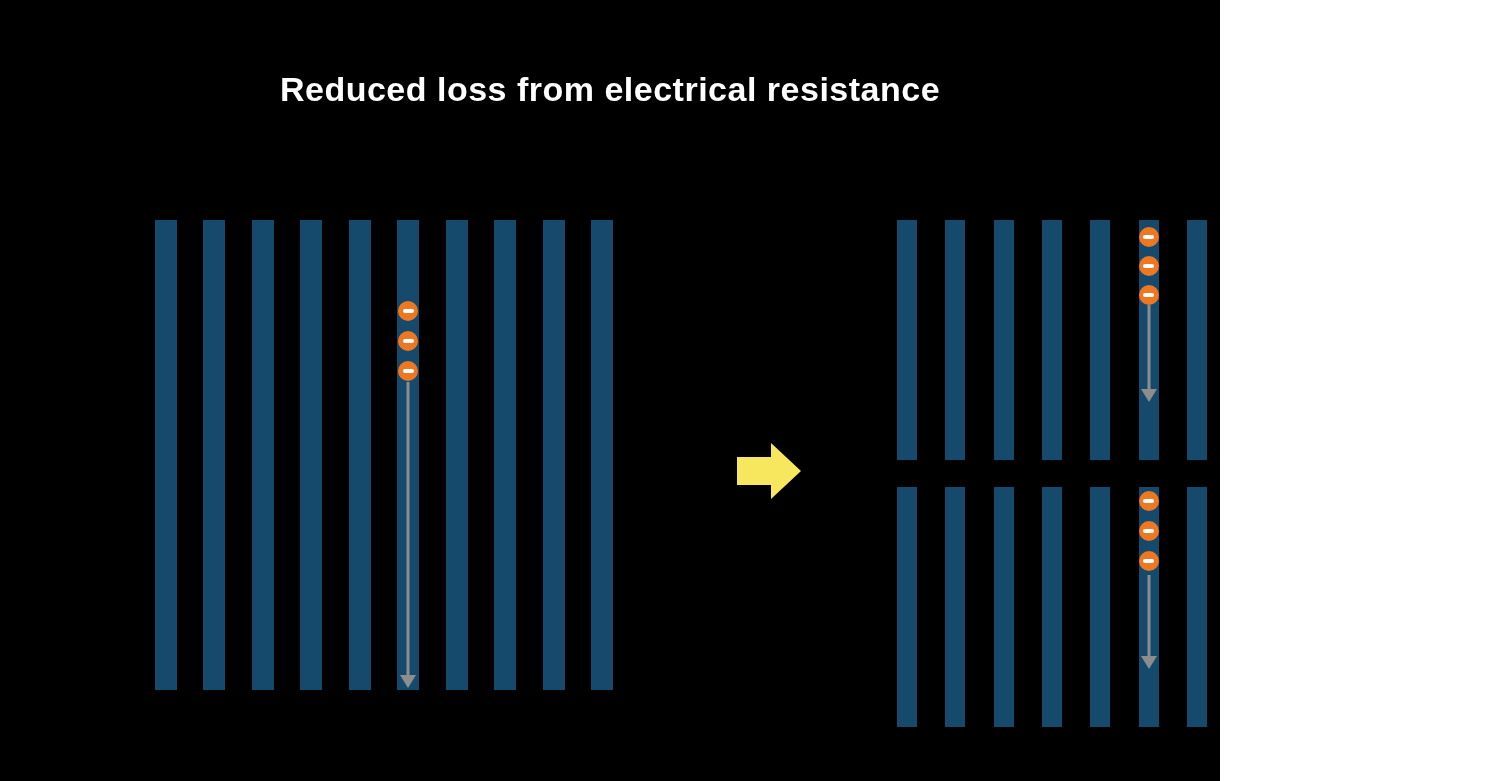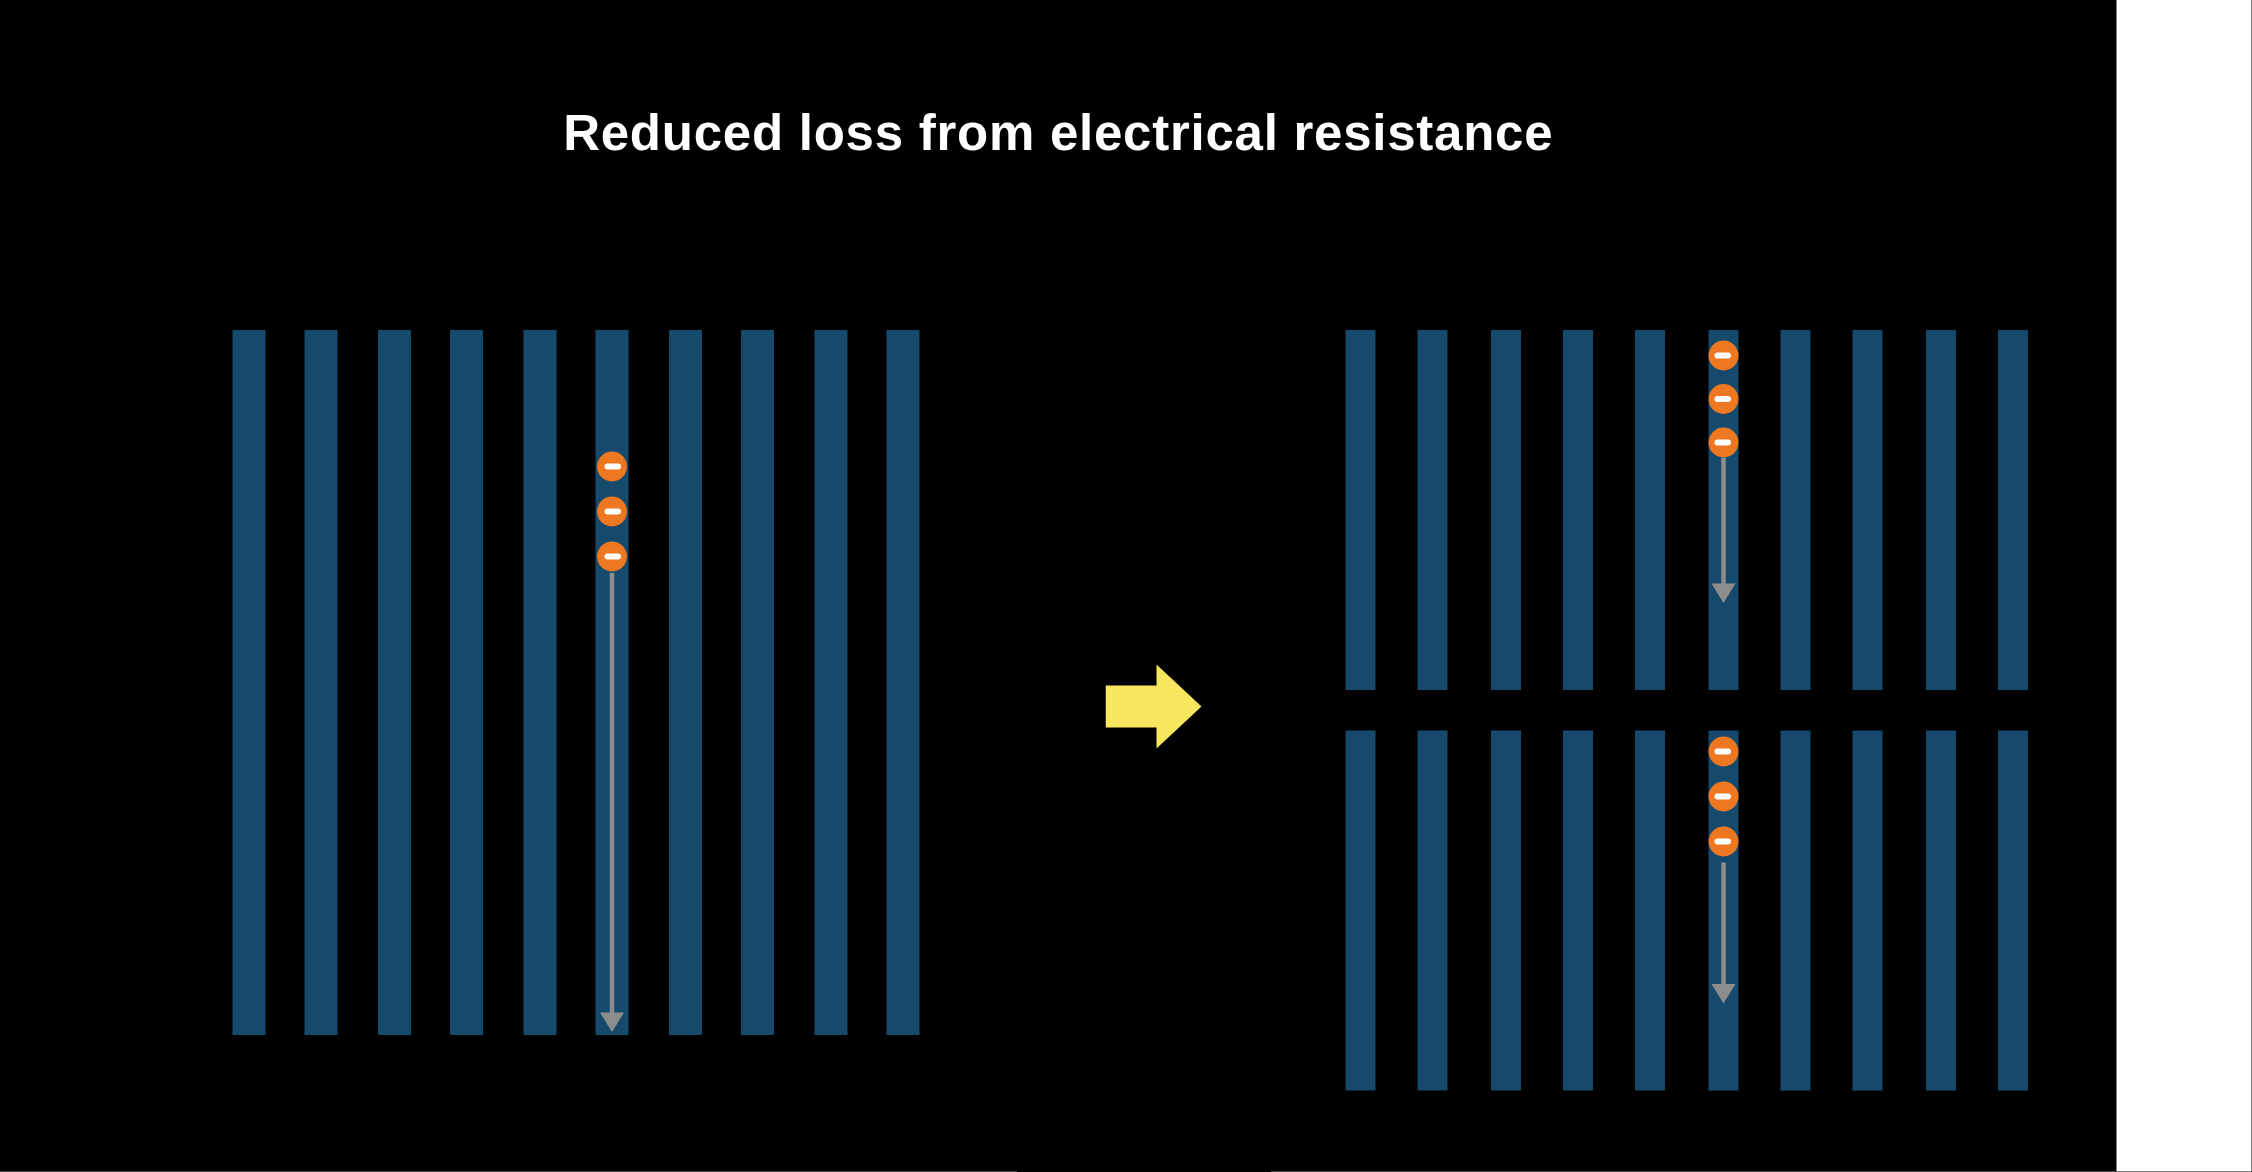--- a/index.html
+++ b/index.html
@@ -2,21 +2,21 @@
 <html style="--bg: #000000; --title-color: #ffffff; --bar-color: #164a6d; --electron-color: #ee7722; --minus-color: #ffffff; --flow-color: #8d8d8d; --transition-color: #f7e75f;"><head>
 <meta charset="utf-8">
 <style>
   html, body {
     margin: 0;
     padding: 0;
     font-family: "Liberation Sans", sans-serif;
   }
   .stage {
     position: relative;
-    width: 1411px;
+    width: 1220px;
     height: 781px;
     background: var(--bg, #000);
     overflow: hidden;
   }
   .title {
     position: absolute;
     top: 70px;
     left: 0;
     width: 100%;
     margin: 0;

